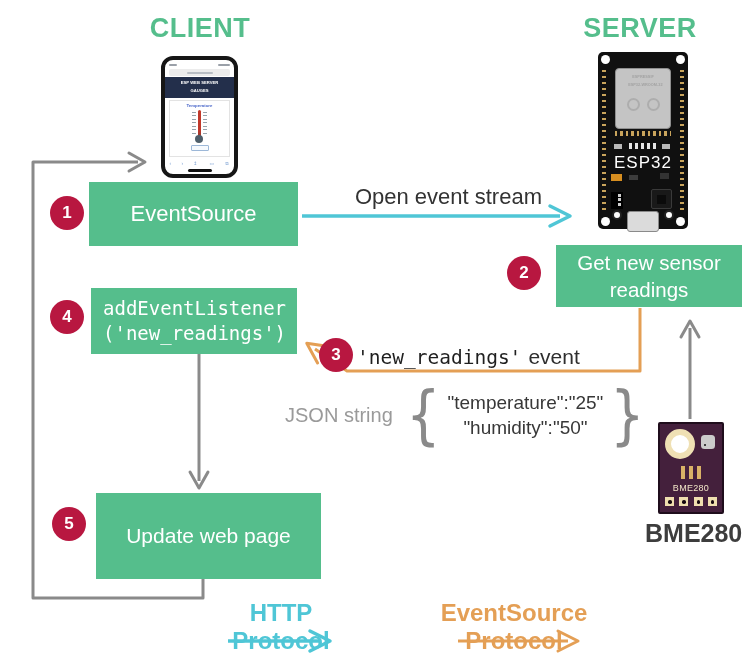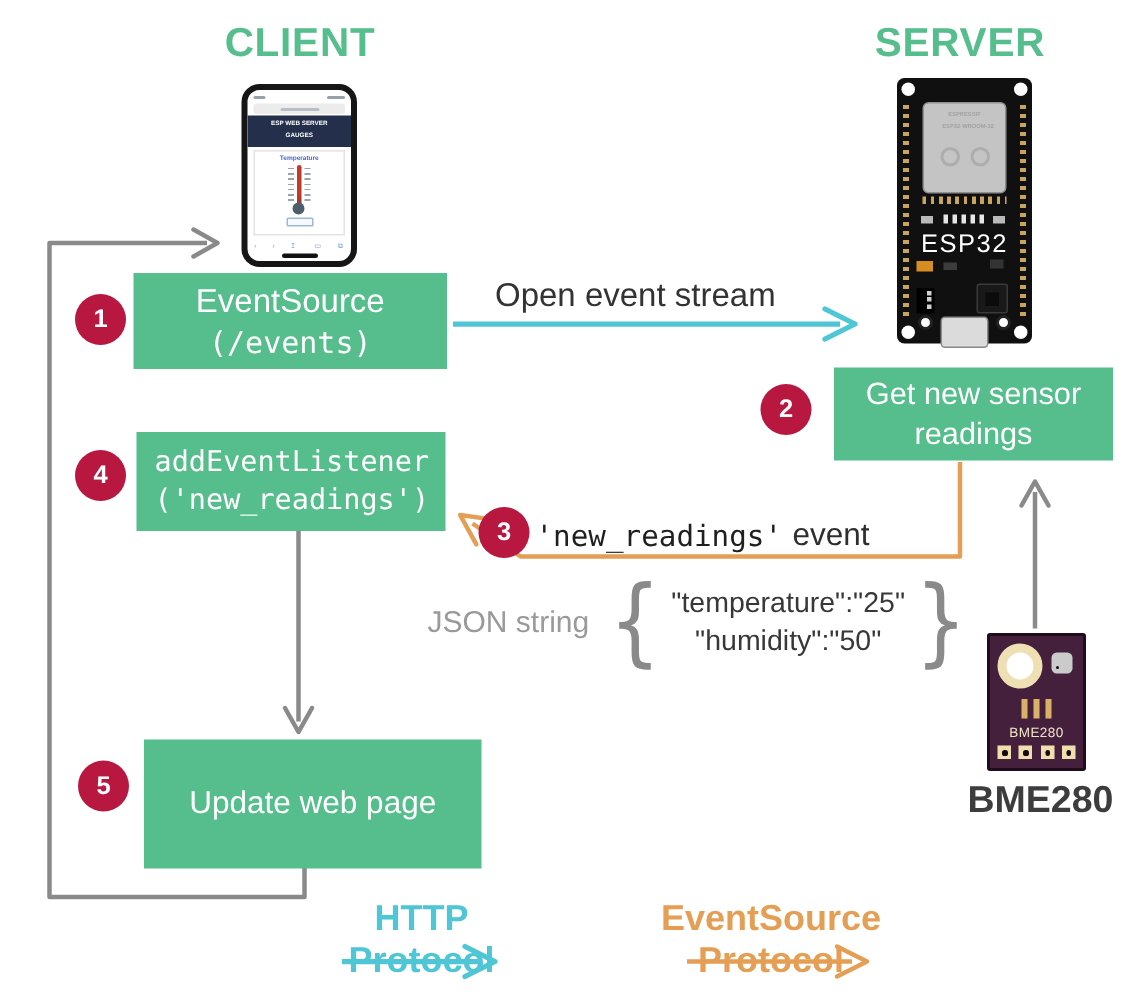--- a/index.html
+++ b/index.html
@@ -198,41 +198,40 @@
         <i></i>
         <i></i>
         <i></i>
         <i></i>
       </div>
   </div>
   <div class="caption" style="left:645px; top:519px; width:96px;">BME280</div>
 
   <div class="gbox" style="left:89px; top:182px; width:209px; height:64px;justify-content:center;">
     <span style="font-size:22px">EventSource</span>
-    <span class="mono" style="font-size:20px">(/events)</span>
   </div>
   <div class="gbox" style="left:556px; top:245px; width:186px; height:62px;">
     <span style="font-size:20.5px">Get new sensor</span>
     <span style="font-size:20.5px">readings</span>
   </div>
   <div class="gbox" style="left:91px; top:288px; width:206px; height:66px; align-items:flex-start; padding-left:12px; text-align:left;">
     <span class="mono" style="font-size:19px">addEventListener</span>
     <span class="mono" style="font-size:19px">('new_readings')</span>
   </div>
   <div class="gbox" style="left:96px; top:493px; width:225px; height:86px;">
     <span style="font-size:21px">Update web page</span>
   </div>
 
   <div class="badge" style="left:50px; top:196px;">1</div>
   <div class="badge" style="left:507px; top:256px;">2</div>
   <div class="badge" style="left:319px; top:338px;">3</div>
   <div class="badge" style="left:50px; top:300px;">4</div>
   <div class="badge" style="left:52px; top:507px;">5</div>
 
-  <div class="lbl" style="left:330px; top:184px; width:212px; text-align:left; font-size:22px;">Open event stream</div>
+  <div class="lbl" style="left:330px; top:184px; width:212px; text-align:right; font-size:22px;">Open event stream</div>
 
   <div class="ev-row">
     <span class="ev-code">'new_readings'</span>
     <span class="ev-word">event</span>
   </div>
 
   <div class="jsonwrap">
     <span class="json-label">JSON string</span>
     <span class="brace">{</span>
     <span class="json-lines">

